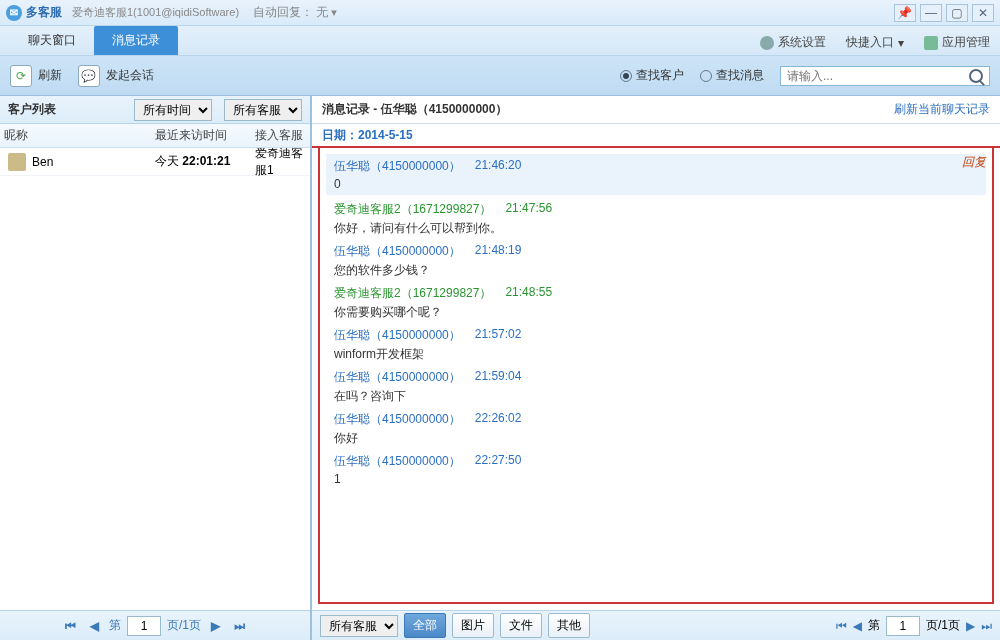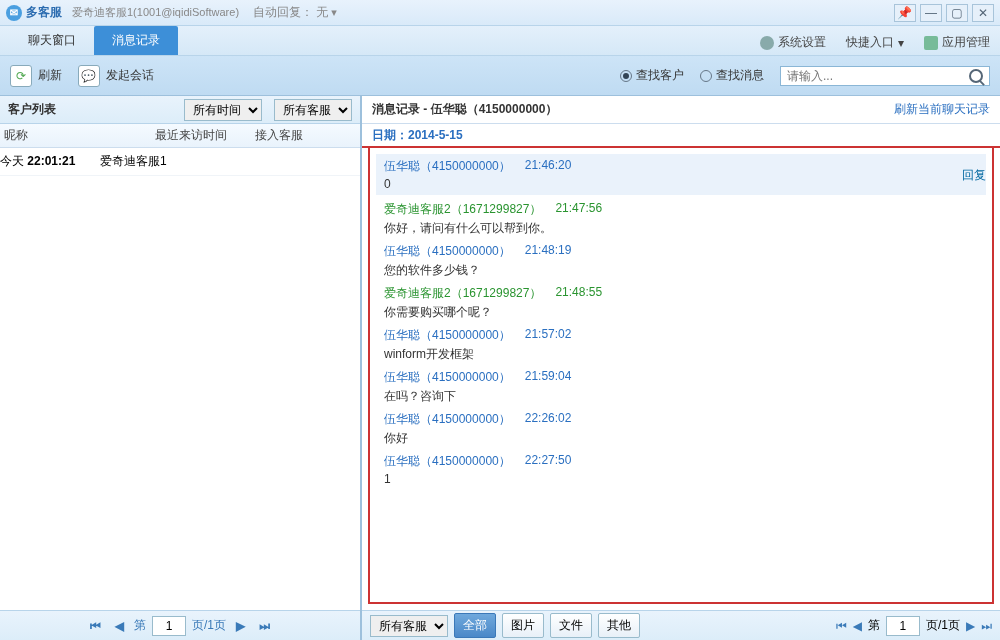--- a/index.html
+++ b/index.html
@@ -30,21 +30,21 @@
 .toolbar .radios label { display: flex; align-items: center; gap: 4px; color: #333; text-align: right; }
 .toolbar .radios .dot { width: 12px; height: 12px; border: 1px solid #678; border-radius: 50%; display: inline-block; }
 .toolbar .radios .dot.on::after { content: ""; display: block; width: 6px; height: 6px; background: #345; border-radius: 50%; margin: 2px; }
 .toolbar .search { width: 210px; height: 20px; border: 1px solid #8ab6d6; background: #fff; display: flex; align-items: center; padding: 0 6px; }
 .toolbar .search input { flex: 1; border: none; outline: none; font-size: 12px; }
 .toolbar .search .sicon { width: 14px; height: 14px; border: 2px solid #567; border-radius: 50%; position: relative; }
 .toolbar .search .sicon::after { content: ""; position: absolute; width: 6px; height: 2px; background: #567; transform: rotate(45deg); bottom: -3px; right: -4px; }
 
 .main { display: flex; height: calc(640px - 26px - 30px - 40px); }
 
-.leftpane { width: 362px; display: flex; flex-direction: column; border-right: 2px solid #9dc0dc; }
+.leftpane { width: 312px; display: flex; flex-direction: column; border-right: 2px solid #9dc0dc; }
 .leftpane .header { height: 28px; background: linear-gradient(#e9f3fc, #dcedf9); display: flex; align-items: center; padding: 0 8px; border-bottom: 1px solid #b8d4ea; }
 .leftpane .header .title { font-weight: bold; color: #333; }
 .leftpane .header .filters { margin-left: auto; display: flex; gap: 12px; }
 .leftpane .header select { font-size: 12px; padding: 2px 4px; border: 1px solid #9bc; }
 .leftpane .colhdr { height: 24px; background: linear-gradient(#f5faff, #e9f3fc); display: flex; align-items: center; border-bottom: 1px solid #cde; color: #444; }
 .leftpane .colhdr span:nth-child(1) { width: 155px; padding-left: 4px; }
 .leftpane .colhdr span:nth-child(2) { width: 100px; }
 .leftpane .colhdr span:nth-child(3) { flex: 1; }
 .leftpane .rows { flex: 1; overflow: auto; }
 .leftpane .row { height: 28px; display: flex; align-items: center; border-bottom: 1px solid #f0f4f8; cursor: pointer; }
@@ -65,21 +65,21 @@
 .rightpane .header .link { margin-left: auto; color: #2a6fc0; cursor: pointer; }
 .rightpane .datehdr { height: 24px; display: flex; align-items: center; padding: 0 10px; color: #2a6fc0; font-weight: bold; border-bottom: 2px solid #c33; }
 .messages { flex: 1; overflow: auto; padding: 6px 16px 20px 14px; border: 2px solid #c33; border-radius: 0; margin: 0 6px 6px 6px; border-top: none; border-top-left-radius: 0; border-top-right-radius: 0; }
 .msg { margin-bottom: 6px; position: relative; }
 .msg .hd { display: flex; gap: 14px; }
 .msg .hd .who { color: #2a6fc0; }
 .msg .hd.green .who { color: #2a9430; }
 .msg .hd .time { color: #2a6fc0; }
 .msg .hd.green .time { color: #2a9430; }
 .msg .body { color: #333; margin-top: 2px; }
-.msg .reply { position: absolute; right: 0; top: 13px; color: #0369a1; cursor: pointer; }
+.msg .reply { position: absolute; right: 0; top: 0; color: #c2410c; cursor: pointer; font-style: italic; }
 .msg.highlight { background: #eaf2fb; margin: 0 -10px 6px -8px; padding: 4px 10px 4px 8px; }
 .rightpane .footer { height: 30px; background: linear-gradient(#e9f3fc, #dcedf9); display: flex; align-items: center; padding: 0 8px; gap: 6px; border-top: 1px solid #b8d4ea; }
 .rightpane .footer select { font-size: 12px; padding: 2px 4px; border: 1px solid #9bc; }
 .rightpane .footer .fbtn { padding: 3px 8px; border: 1px solid #9bc; background: linear-gradient(#fff,#e8f0f8); cursor: pointer; border-radius: 2px; }
 .rightpane .footer .fbtn.active { background: linear-gradient(#6fa8dc,#4a88c8); color: #fff; border-color: #3a78b8; }
 .rightpane .footer .spacer { flex: 1; }
 </style>
 </head>
 <body>
 
@@ -154,20 +154,24 @@
         <select><option>所有客服</option></select>
       </div>
     </div>
     <div class="colhdr">
       <span>昵称</span>
       <span>最近来访时间</span>
       <span>接入客服</span>
     </div>
     <div class="rows" id="rows">
         <div class="row">
+          <span class="c1">
+            <span class="av"></span>
+            <span>Ben</span>
+          </span>
     <span class="c2">今天 <b>22:01:21</b></span>
     <span class="c3">爱奇迪客服1</span>
         </div>
       </div>
     <div class="pager">
       <span class="nav">⏮</span>
       <span class="nav">◀</span>
       <span>第</span>
       <input value="1" style="">
       <span>页/1页</span>

